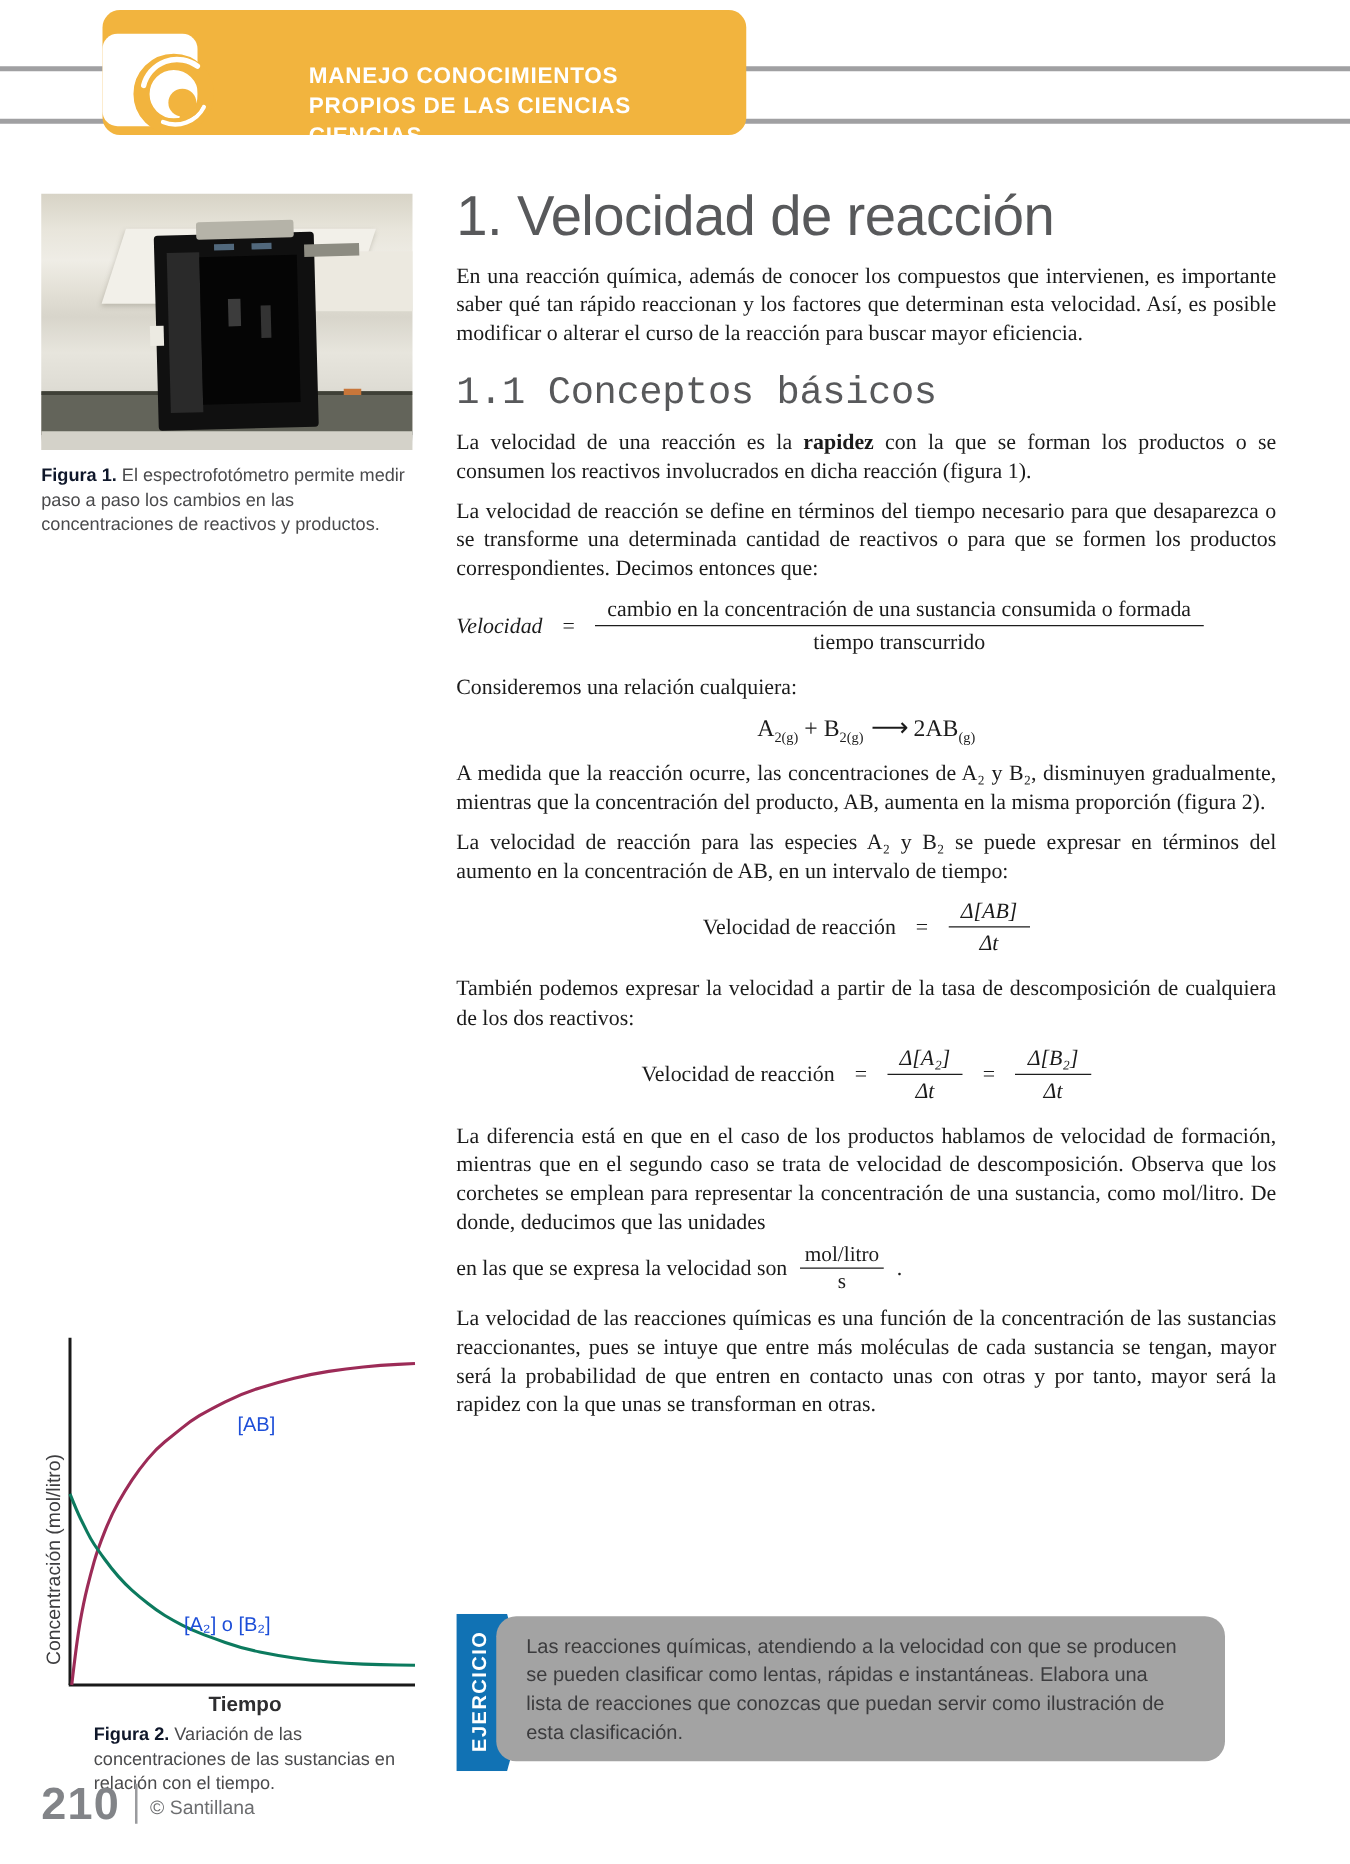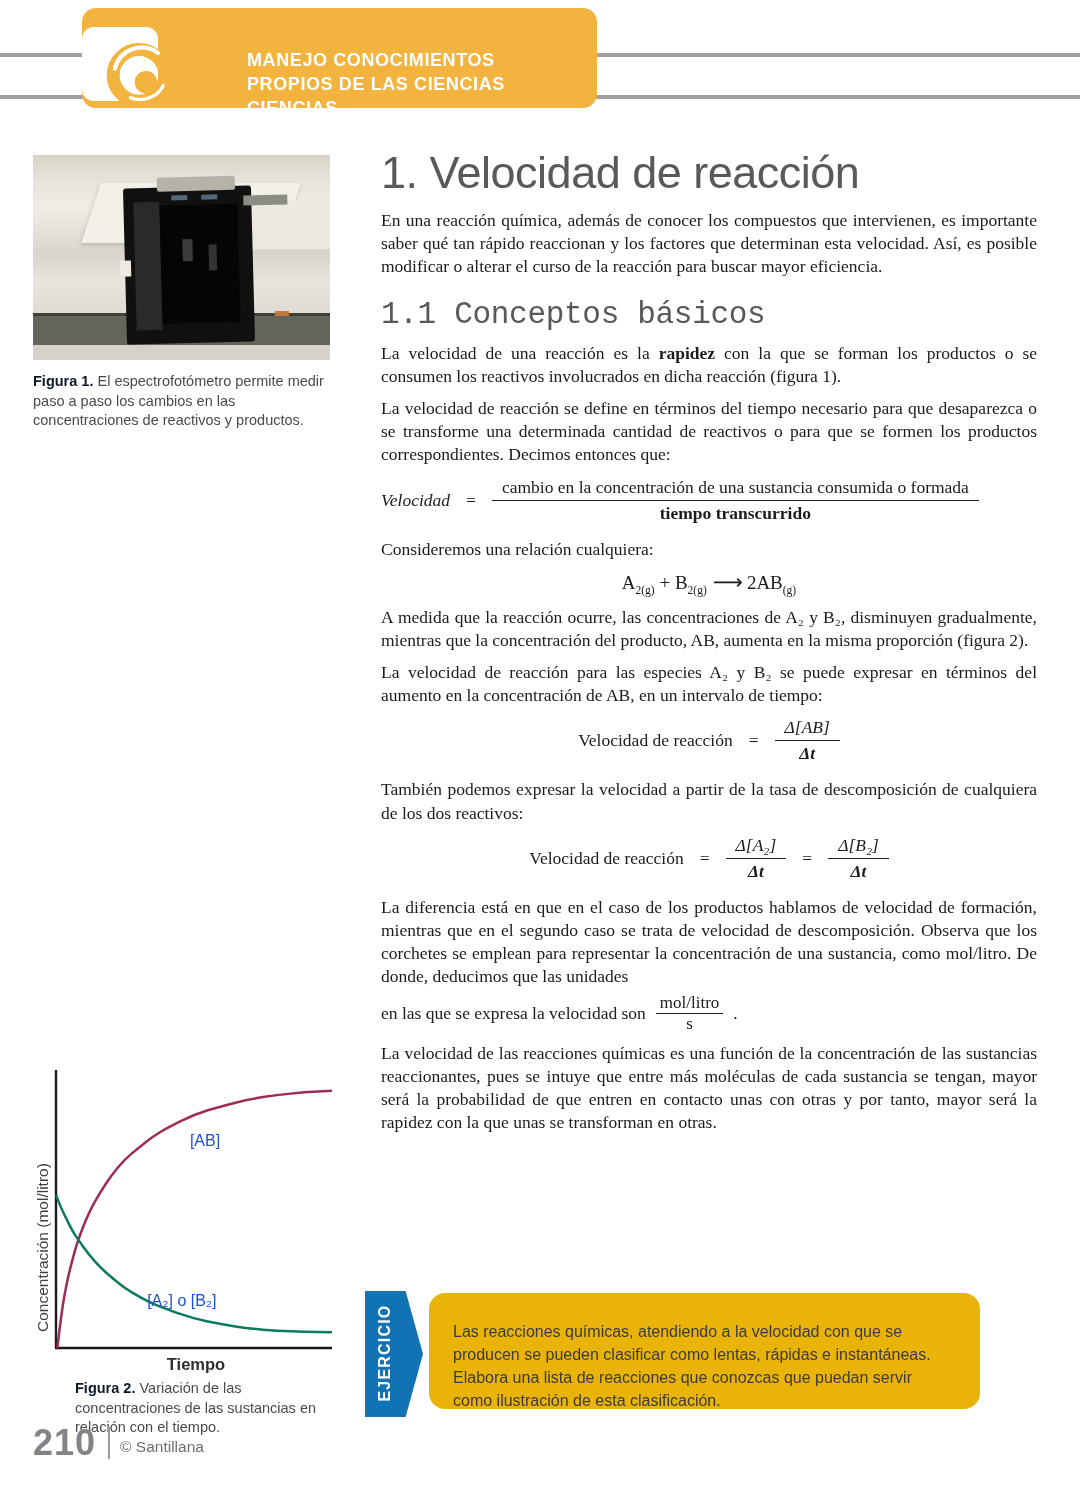--- a/index.html
+++ b/index.html
@@ -61,32 +61,32 @@
           font-family:"Liberation Sans", sans-serif;font-weight:bold;font-size:16.5px;color:#2e2e30;}
 
   
   .footer{position:absolute;left:33px;top:1422px;display:flex;align-items:center;
           font-family:"Liberation Sans", sans-serif;color:#7e8083;}
   .pagenum{font-size:36px;font-weight:bold;letter-spacing:1px;color:#828488;}
   .footdiv{width:2px;height:32px;background:#9a9b9e;margin:0 10px 0 12px;}
   .publisher{font-size:15.5px;color:#6d6e70;padding-top:8px;}
 
   
-  .main{position:absolute;left:381px;top:150px;width:656px;}
+  .main{position:absolute;left:365px;top:150px;width:656px;}
   h1.title{margin:0 0 14px 0;font-family:"Liberation Sans", sans-serif;font-weight:normal;
            font-size:45px;line-height:1.0;color:#58595b;letter-spacing:-0.5px;}
   h2.subtitle{margin:18px 0 10px 0;font-family:Liberation Mono, monospace;font-weight:normal;
               font-size:31px;color:#58595b;letter-spacing:-0.3px;}
   .main p{margin:0 0 9px 0;font-size:17.5px;line-height:23.2px;text-align:justify;}
 
   .formula{display:flex;align-items:center;gap:16px;margin:10px 0 14px 0;font-size:17.5px;}
   .formula.centered{justify-content:center;}
   .frac{display:inline-flex;flex-direction:column;align-items:center;}
   .frac .num{padding:0 10px 2px 10px;border-bottom:1.6px solid #1d1d1d;text-align:center;}
-  .frac .den{padding-top:2px;text-align:center;font-weight:bold;}
+  .frac .den{padding-top:2px;text-align:center;}
   .lhs-it{font-style:italic;}
   .frac.it .num,.frac.it .den{font-style:italic;}
   .eqsign{font-size:17.5px;}
 
   .equation{margin:8px 0 10px 0;text-align:center;font-size:19px;}
   .equation sub{font-size:11.5px;}
   .equation .arrow{display:inline-block;padding:0 6px;font-size:21px;letter-spacing:-2px;}
 
   .units-line{display:flex;align-items:center;gap:8px;margin:2px 0 8px 0;font-size:17.5px;}
   .inline-frac{display:inline-flex;flex-direction:column;align-items:center;font-size:17px;
@@ -94,22 +94,22 @@
   .inline-frac .num{padding:0 4px 1px 4px;border-bottom:1.5px solid #1d1d1d;}
 
   
   .ejercicio{position:absolute;left:365px;top:1291px;width:615px;height:126px;}
   .ej-arrow{position:absolute;left:0;top:0;width:58px;height:126px;background:#1172B4;
             clip-path:polygon(0 0,70% 0,100% 50%,70% 100%,0 100%);}
   .ej-arrow span{position:absolute;left:-34px;top:53px;width:108px;text-align:center;
                  transform:rotate(-90deg);transform-origin:center;
                  font-family:"Liberation Sans", sans-serif;font-weight:bold;font-size:16px;
                  letter-spacing:1.2px;color:#ffffff;}
-  .ej-box{position:absolute;left:64px;top:2px;right:0;height:116px;background:#eab308;
-          border-radius:16px;padding:27px 38px 0 24px;box-sizing:border-box;
+  .ej-box{position:absolute;left:32px;top:2px;right:0;height:116px;background:#a3a3a3;
+          border-radius:16px;padding:13px 38px 0 24px;box-sizing:border-box;
           font-family:"Liberation Sans", sans-serif;font-size:16px;line-height:23px;color:#3b3b3d;}
 </style>
 </head>
 <body>
 
 <div class="page">
 
   <div class="hrule r1"></div>
   <div class="hrule r2"></div>
 

